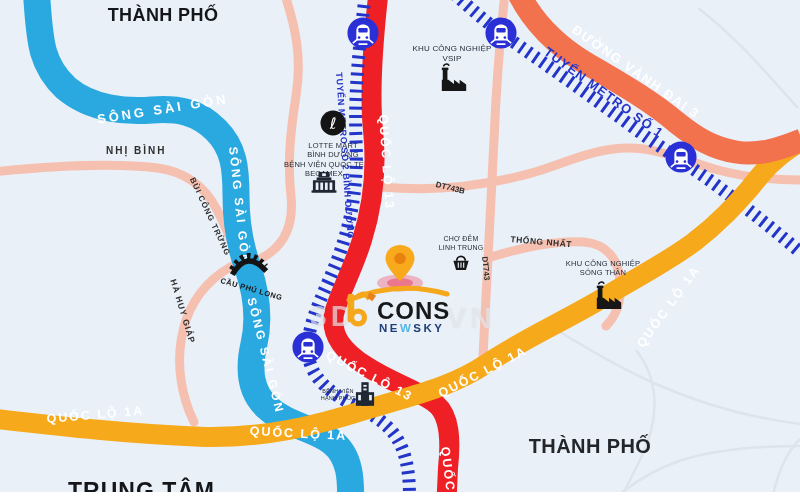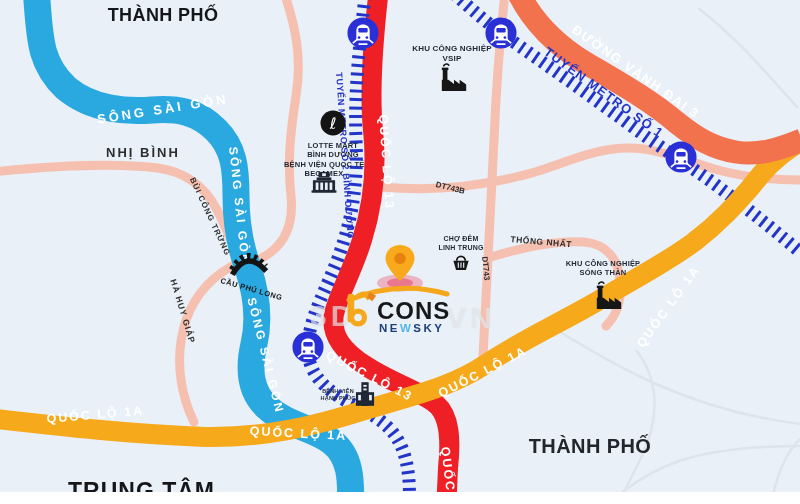--- a/index.html
+++ b/index.html
@@ -4,21 +4,21 @@
 <style>
   html,body{margin:0;padding:0;}
   .stage{position:relative;width:800px;height:492px;overflow:hidden;background:#E9F0F8;
          font-family:"Liberation Sans","DejaVu Sans",sans-serif;}
   .stage svg.mapbase{position:absolute;left:0;top:0;z-index:1;}
   .abs{position:absolute;white-space:nowrap;}
   .lbl-river{color:#fff;font-weight:700;font-size:13px;letter-spacing:3px;z-index:20;transform-origin:0 0;}
   .lbl-road{color:#fff;font-weight:700;font-size:12.5px;letter-spacing:2px;z-index:20;transform-origin:0 0;}
   .lbl-metro{color:#2433C9;font-weight:700;z-index:20;transform-origin:0 0;}
   .lbl-street{color:#2E2E2E;font-weight:700;z-index:20;transform-origin:0 0;}
-  .lbl-landmark{color:#1F2733;font-weight:700;text-align:center;line-height:1.25;z-index:20;
+  .lbl-landmark{color:#1F2733;font-weight:400;text-align:center;line-height:1.25;z-index:20;
                 text-transform:uppercase;letter-spacing:0.2px;}
   .title{font-weight:900;color:#15161A;text-align:center;z-index:21;line-height:1.3;letter-spacing:0.4px;}
   .icon{position:absolute;z-index:22;}
   .wm{position:absolute;z-index:24;font-weight:700;font-size:30px;letter-spacing:4px;
       color:rgba(255,255,255,0.55);text-shadow:0 0 1px rgba(120,130,150,0.35);}
   .logo-cons{position:absolute;left:377px;top:297px;z-index:27;font-weight:900;font-size:24px;
              color:#17181A;letter-spacing:1px;}
   .logo-newsky{position:absolute;left:379px;top:322px;z-index:27;font-weight:700;font-size:11.5px;
                letter-spacing:2.5px;color:#1C3F77;}
   .logo-newsky .w{color:#53B5E8;}
@@ -77,21 +77,21 @@
   <div class="abs lbl-road" style="left:452px;top:446px;transform:rotate(83deg);">QUỐC LỘ</div>
   <div class="abs lbl-road" style="left:46px;top:412px;transform:rotate(-5deg);">QUỐC LỘ 1A</div>
   <div class="abs lbl-road" style="left:250px;top:424px;transform:rotate(3deg);">QUỐC LỘ 1A</div>
   <div class="abs lbl-road" style="left:436px;top:388px;transform:rotate(-27deg);">QUỐC LỘ 1A</div>
   <div class="abs lbl-road" style="left:634px;top:342px;transform:rotate(-54deg);">QUỐC LỘ 1A</div>
   <div class="abs lbl-road" style="left:578px;top:22px;font-size:13px;letter-spacing:1.5px;transform:rotate(35deg);">ĐƯỜNG VÀNH ĐAI 3</div>
 
   <div class="abs lbl-metro" style="left:550px;top:44px;font-size:13px;letter-spacing:1px;transform:rotate(36deg);">TUYẾN METRO SỐ 1</div>
   <div class="abs lbl-metro" style="left:344px;top:72px;font-size:9px;letter-spacing:0.6px;transform:rotate(86deg);">TUYẾN METRO SỐ 2 BÌNH DƯƠNG</div>
 
-  <div class="abs lbl-street" style="left:106px;top:145px;font-size:13px;letter-spacing:2px;">NHỊ BÌNH</div>
+  <div class="abs lbl-street" style="left:106px;top:145px;font-size:10px;letter-spacing:2px;">NHỊ BÌNH</div>
   <div class="abs lbl-street" style="left:196px;top:176px;font-size:8px;letter-spacing:1px;transform:rotate(65deg);">BÙI CÔNG TRỪNG</div>
   <div class="abs lbl-street" style="left:178px;top:278px;font-size:8.5px;letter-spacing:1px;transform:rotate(73deg);">HÀ HUY GIÁP</div>
   <div class="abs lbl-street" style="left:222px;top:276px;font-size:7.5px;letter-spacing:0.5px;transform:rotate(16deg);color:#161616;">CẦU PHÚ LONG</div>
   <div class="abs lbl-street" style="left:437px;top:180px;font-size:8px;transform:rotate(14deg);">DT743B</div>
   <div class="abs lbl-street" style="left:489px;top:256px;font-size:8px;transform:rotate(84deg);">DT743</div>
   <div class="abs lbl-street" style="left:511px;top:234px;font-size:8.5px;letter-spacing:0.5px;transform:rotate(5deg);">THỐNG NHẤT</div>
 
   <div class="abs lbl-landmark" style="left:293px;top:93px;width:80px;font-size:7.5px;margin-top:48px;">
     <div>LOTTE MART</div>
       <div>BÌNH DƯƠNG</div>

